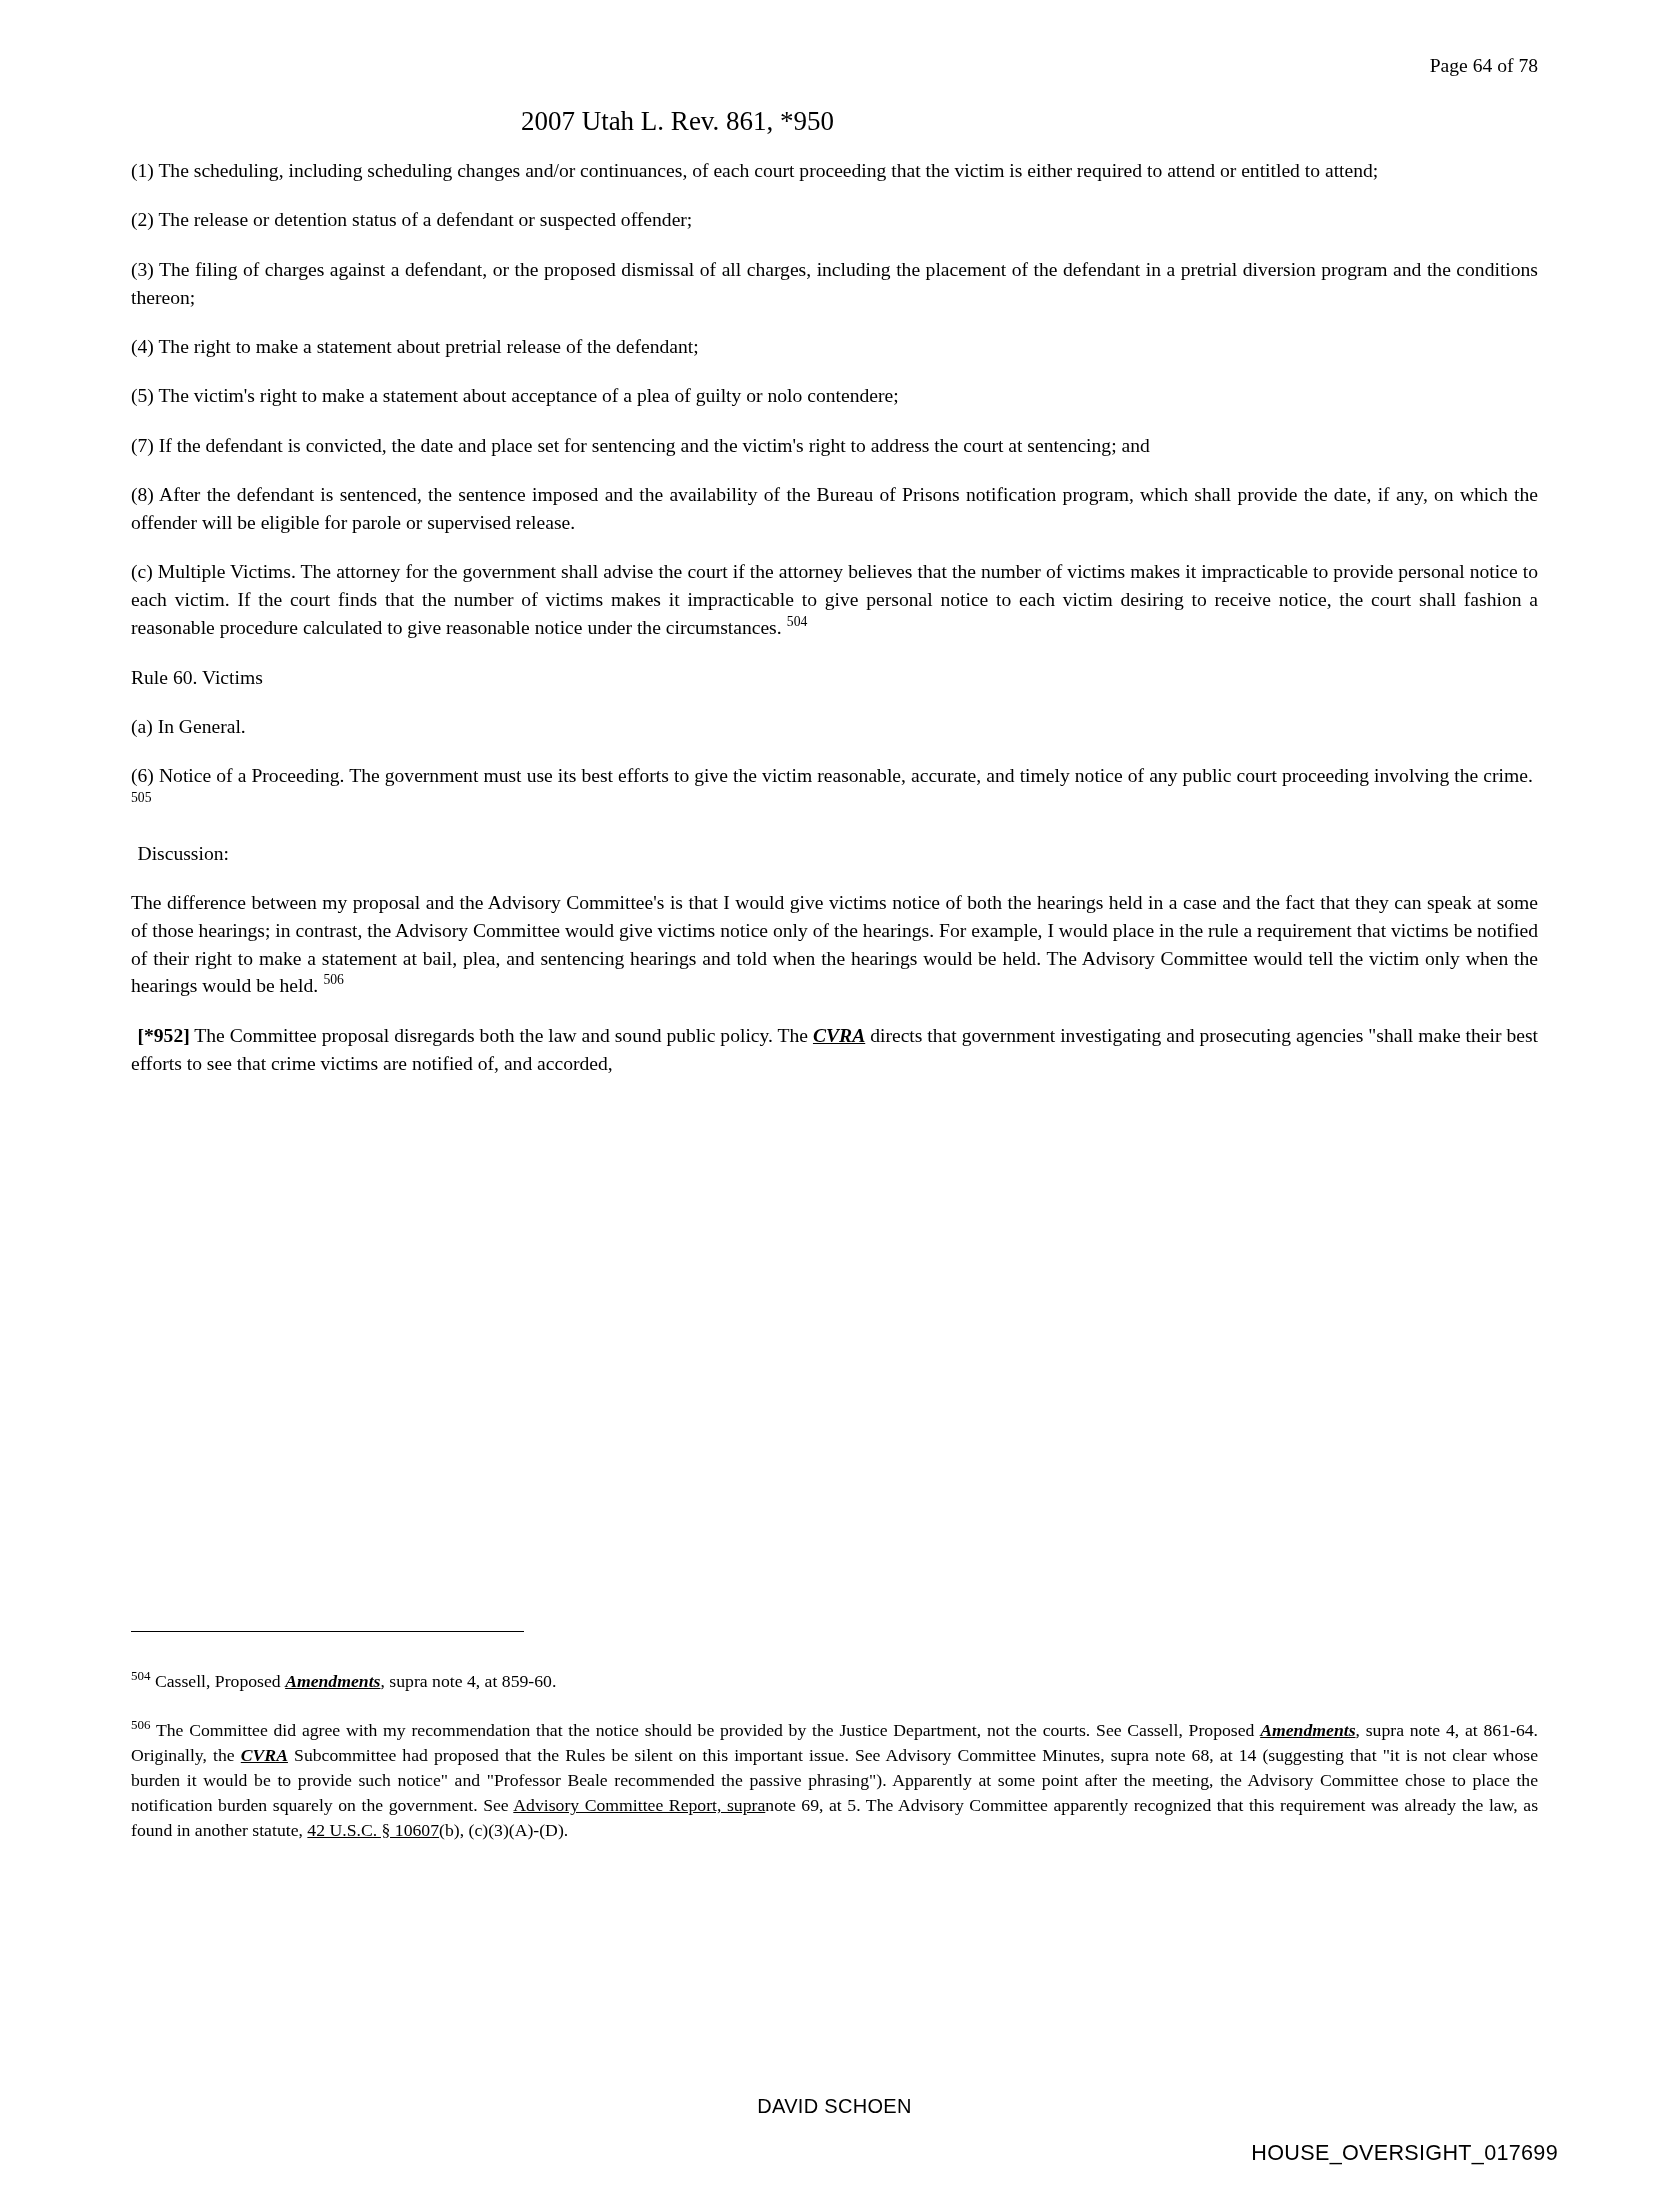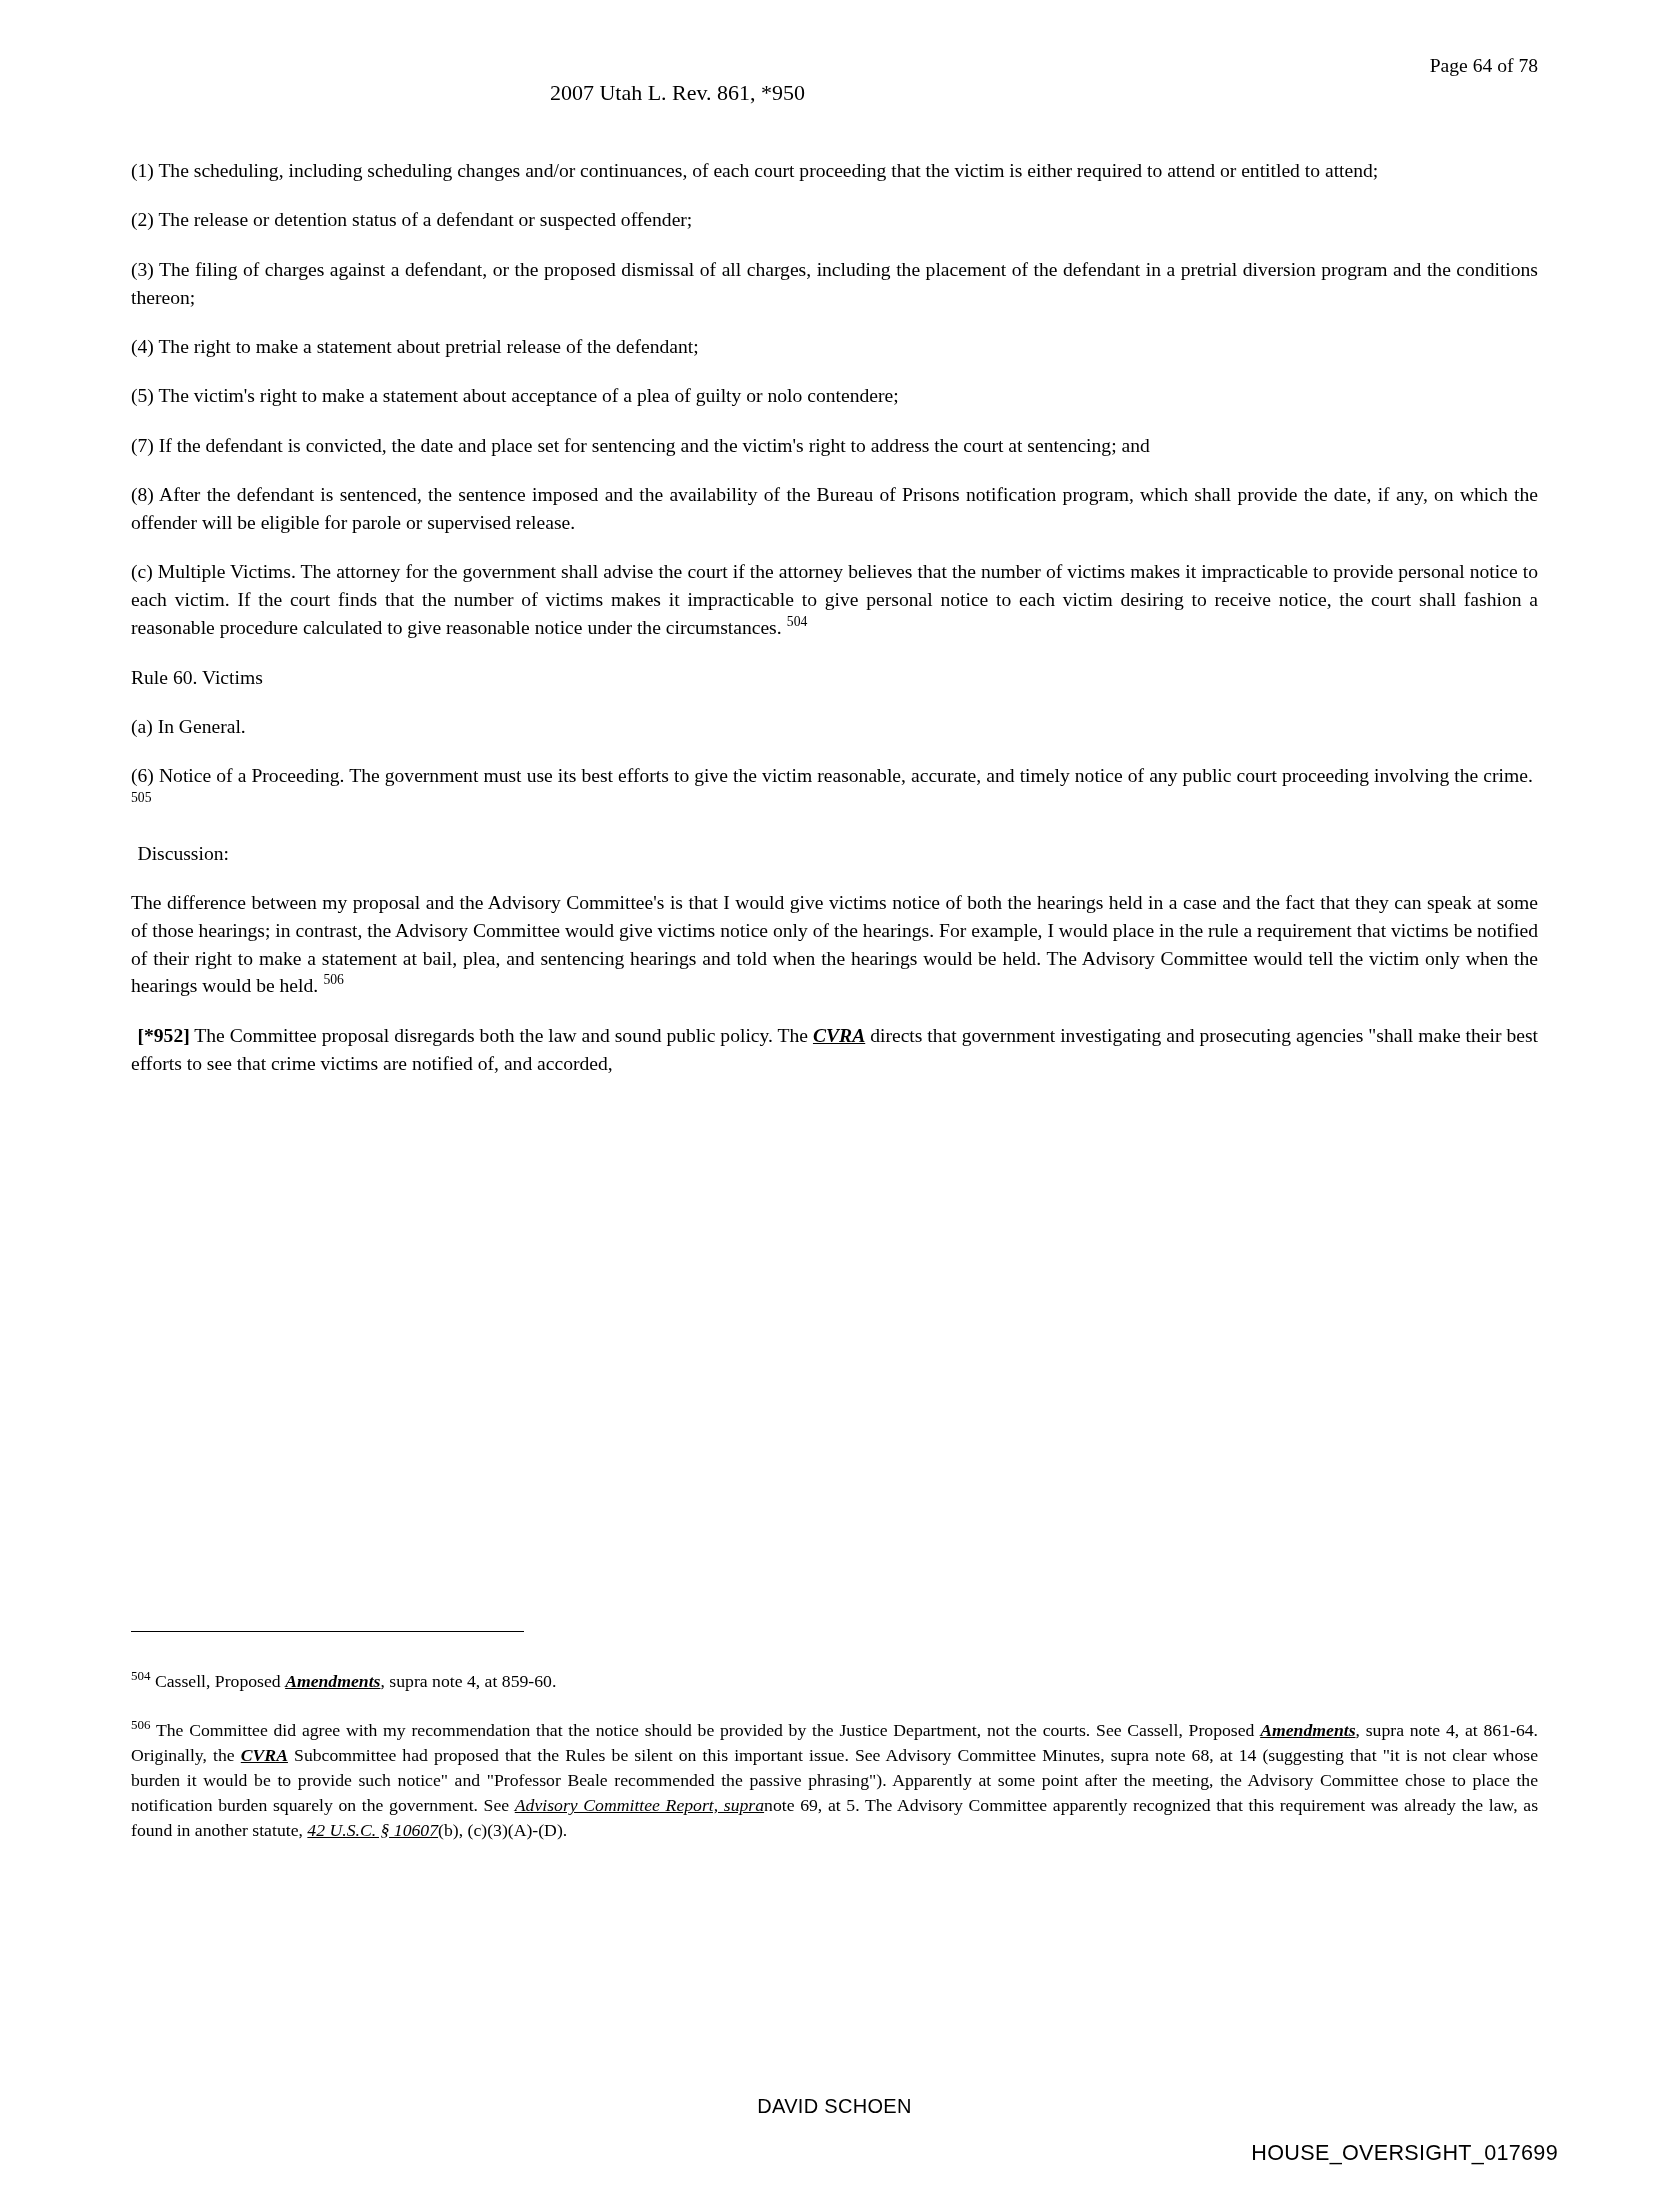--- a/index.html
+++ b/index.html
@@ -24,25 +24,25 @@
   .page-number {
     position: absolute;
     top: 55px;
     right: 131px;
     font-size: 19.6px;
     font-family: "Liberation Serif", serif;
     text-align: right;
   }
   .running-head {
     position: absolute;
-    top: 80px;
+    top: 106px;
     left: 0;
     width: 1355px;
     text-align: center;
-    font-size: 22px;
+    font-size: 27px;
   }
   .content {
     position: absolute;
     top: 157px;
     left: 131px;
     width: 1407px;
   }
   p.body {
     font-size: 19.6px;
     line-height: 1.42;
@@ -55,21 +55,20 @@
   }
   .bold {
     font-weight: bold;
   }
   .bold-ital-ul {
     font-weight: bold;
     font-style: italic;
     text-decoration: underline;
   }
   .ital-ul {
-    font-style: italic;
     text-decoration: underline;
   }
   sup.fn {
     font-size: 13.7px;
     vertical-align: super;
     line-height: 0;
   }
   .fn-gap {
     display: inline-block;
     width: 5.2px;

